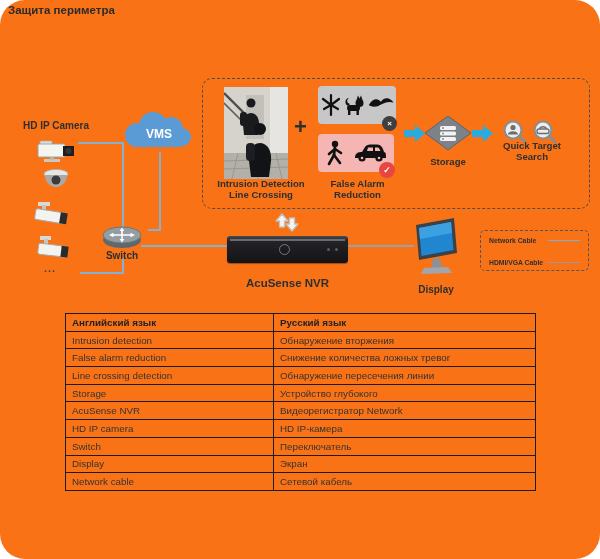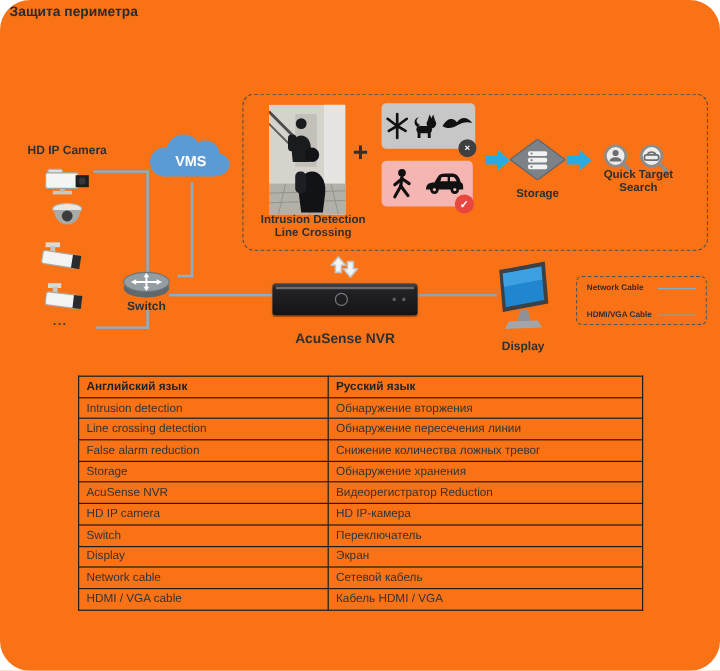--- a/index.html
+++ b/index.html
@@ -225,20 +225,24 @@
       <path d="M14,11 L15,7.5 L20,7.5 L20,11 Z" fill="#f5b5b2"></path>
       <path d="M22,11 L22,7.5 L25,7.5 C26.5,8.5 27,10 27.5,11 Z" fill="#f5b5b2"></path>
       <circle cx="9" cy="18" r="3.6" fill="#111"></circle>
         <circle cx="26" cy="18" r="3.6" fill="#111"></circle>
       <circle cx="9" cy="18" r="1.3" fill="#f5b5b2"></circle>
         <circle cx="26" cy="18" r="1.3" fill="#f5b5b2"></circle>
     </svg>
   </div>
   <div class="abs badge badge-red">✓</div>
 
+  <div class="abs dlabel" style="left:310px;top:178px;width:95px">
+    <div>False Alarm</div>
+    <div>Reduction</div>
+  </div>
 
   <svg class="abs" style="left:404px;top:124px" width="22" height="19">
     <polygon points="0,6 11,6 11,1 21,9.5 11,18 11,13 0,13" fill="#29abe2"></polygon>
   </svg>
 
   <svg class="abs" style="left:425px;top:116px" width="46" height="34">
     <polygon points="23,0 46,17 23,34 0,17" fill="#7c8287" stroke="#5f646a" stroke-width="1"></polygon>
     <g fill="#f2f2f2">
       <rect x="15" y="10" width="16" height="4" rx="1.5"></rect>
       <rect x="15" y="15.5" width="16" height="4" rx="1.5"></rect>
@@ -316,51 +320,47 @@
         <th class="col-en">Английский язык</th>
         <th class="col-ru">Русский язык</th>
       </tr>
     </thead>
     <tbody>
         <tr>
           <td>Intrusion detection</td>
           <td>Обнаружение вторжения</td>
         </tr>
         <tr>
+          <td>False alarm reduction</td>
+          <td>Снижение количества ложных тревог</td>
+        </tr>
+        <tr>
           <td>Line crossing detection</td>
           <td>Обнаружение пересечения линии</td>
         </tr>
         <tr>
-          <td>False alarm reduction</td>
-          <td>Снижение количества ложных тревог</td>
-        </tr>
-        <tr>
           <td>Storage</td>
-          <td>Обнаружение хранения</td>
+          <td>Устройство глубокого</td>
         </tr>
         <tr>
           <td>AcuSense NVR</td>
-          <td>Видеорегистратор Reduction</td>
+          <td>Видеорегистратор Network</td>
         </tr>
         <tr>
           <td>HD IP camera</td>
           <td>HD IP-камера</td>
         </tr>
         <tr>
           <td>Switch</td>
           <td>Переключатель</td>
         </tr>
         <tr>
           <td>Display</td>
           <td>Экран</td>
         </tr>
         <tr>
           <td>Network cable</td>
           <td>Сетевой кабель</td>
         </tr>
-        <tr>
-          <td>HDMI / VGA cable</td>
-          <td>Кабель HDMI / VGA</td>
-        </tr>
       </tbody>
   </table>
 
 </div>
 
 </body></html>

